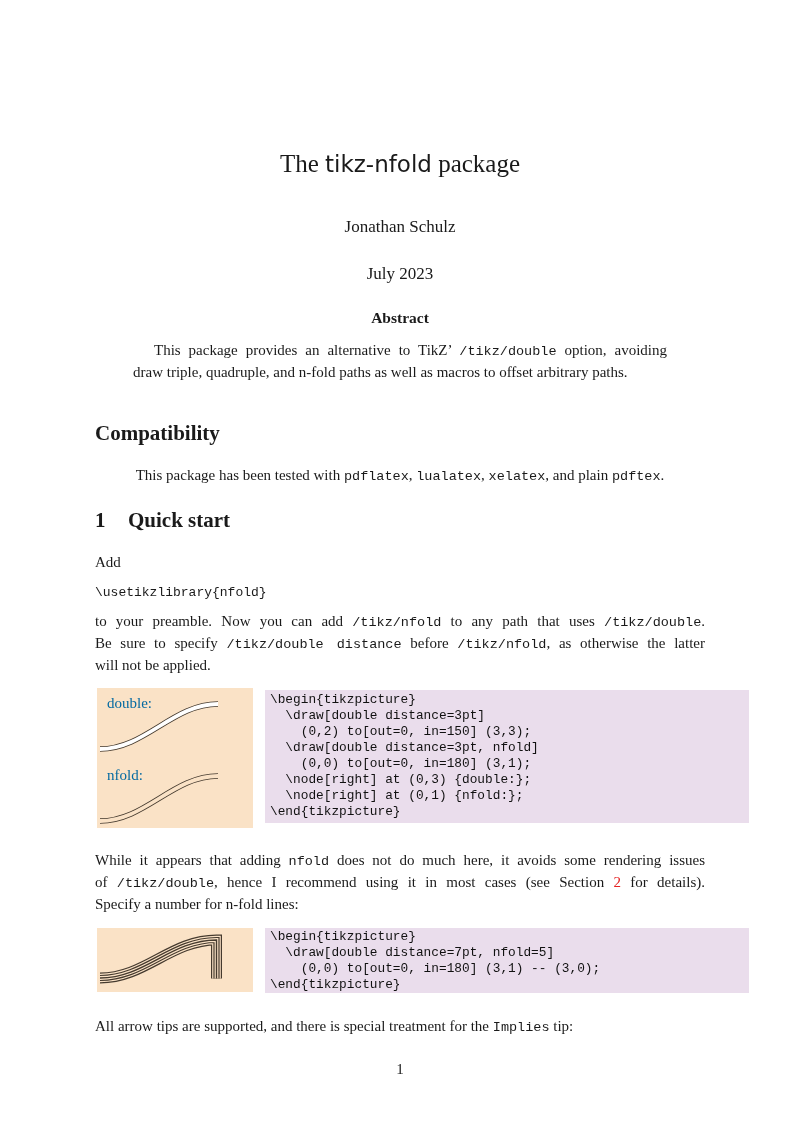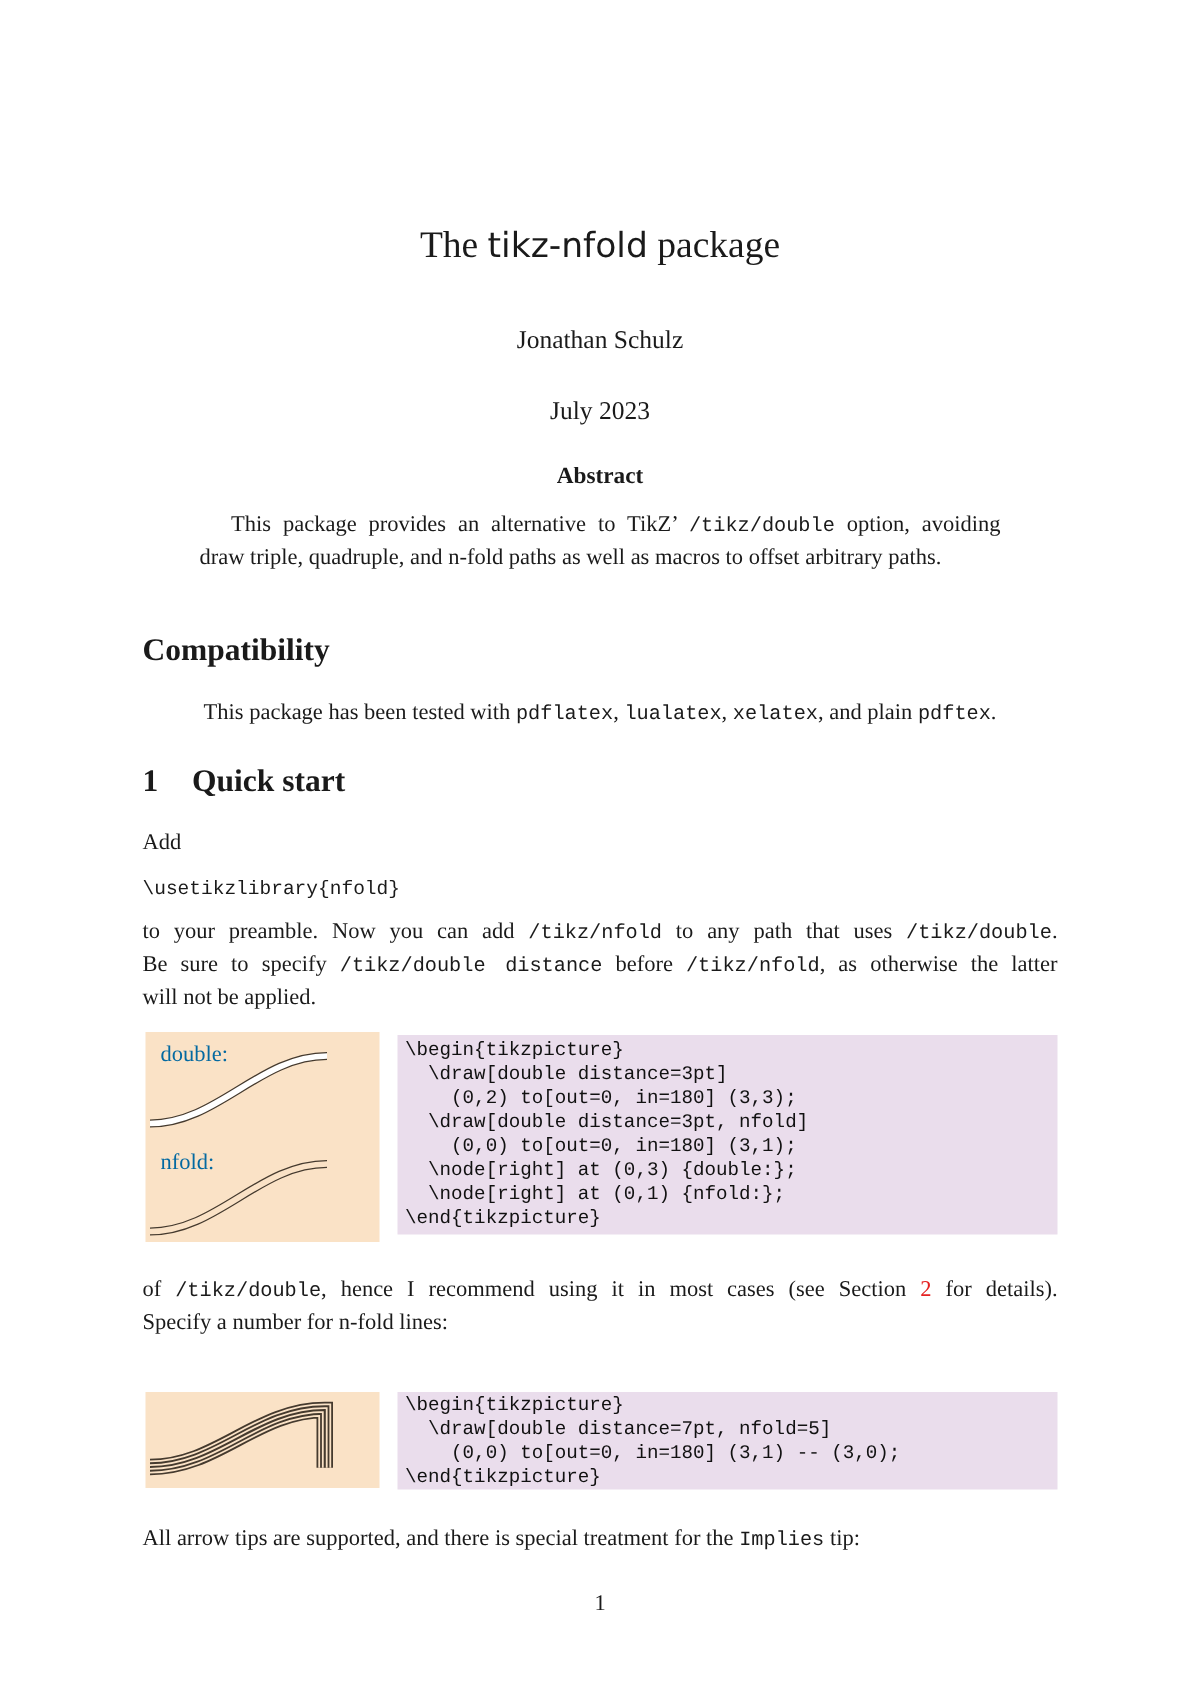--- a/index.html
+++ b/index.html
@@ -45,21 +45,21 @@
   .fig1 { top:688px; height:140px; }
   .fig2 { top:928px; height:64px; }
   .graphic-panel { position:absolute; left:0; top:0; width:156px; background:var(--graphic_bg); }
   .fig1 .graphic-panel { height:140px; }
   .fig2 .graphic-panel { height:64px; }
   .graphic-panel svg { position:absolute; left:0; top:0; }
   .glabel { position:absolute; left:10px; font-size:15px; color:#0369a1; }
   .glabel.l1 { top:7px; }
   .glabel.l2 { top:79px; }
 
-  .code-panel { position:absolute; left:168px; width:440px; background:var(--code_bg);
+  .code-panel { position:absolute; left:168px; width:484px; background:var(--code_bg);
                 font-size:12.8px; line-height:16px; color:#111; }
   .fig1 .code-panel { top:2px; height:131px; padding-top:2px; }
   .fig2 .code-panel { top:0; height:64px; padding-top:1px; }
   .codeline { white-space:pre; padding-left:5px; }
 
   .s-outer  { fill:none; stroke:var(--stroke); stroke-width:5.4; }
   .s-white  { fill:none; stroke:#ffffff; stroke-width:3.8; }
   .s-bg     { fill:none; stroke:var(--graphic_bg); stroke-width:3.8; }
   .n1 { fill:none; stroke:var(--stroke); stroke-width:11;  stroke-linejoin:miter; stroke-miterlimit:10; }
   .n2 { fill:none; stroke:var(--graphic_bg); stroke-width:8.6; stroke-linejoin:miter; stroke-miterlimit:10; }
@@ -108,30 +108,31 @@
         <path class="s-white" d="M3,61 C48,61 76,16 121,16"></path>
         <path class="s-outer" d="M3,133 C48,133 76,88 121,88"></path>
         <path class="s-bg" d="M3,133 C48,133 76,88 121,88"></path>
       </svg>
       <div class="glabel l1">double:</div>
       <div class="glabel l2">nfold:</div>
     </div>
     <div class="code-panel">
         <div class="codeline">\begin{tikzpicture}</div>
         <div class="codeline">  \draw[double distance=3pt]</div>
-        <div class="codeline">    (0,2) to[out=0, in=180] (3,3);</div>
+        <div class="codeline">    (0,2) to[out=0, in=150] (3,3);</div>
         <div class="codeline">  \draw[double distance=3pt, nfold]</div>
         <div class="codeline">    (0,0) to[out=0, in=180] (3,1);</div>
         <div class="codeline">  \node[right] at (0,3) {double:};</div>
         <div class="codeline">  \node[right] at (0,1) {nfold:};</div>
         <div class="codeline">\end{tikzpicture}</div>
       </div>
   </div>
 
   <div class="abs para p2">
+    <div class="line fill"><span>While it appears that adding </span><span class="mono">nfold</span><span> does not do much here, it avoids some rendering issues</span></div>
     <div class="line fill"><span>of </span><span class="mono">/tikz/double</span><span>, hence I recommend using it in most cases (see Section </span><span class="rlink">2</span><span> for details).</span></div>
     <div class="line"><span>Specify a number for n-fold lines:</span></div>
   </div>
 
   <div class="abs figure fig2">
     <div class="graphic-panel">
       <svg width="156" height="64" viewBox="0 0 156 64">
         <path class="n1" d="M3,50 C48,50 74,12 119.5,12 L119.5,50.5"></path>
         <path class="n2" d="M3,50 C48,50 74,12 119.5,12 L119.5,50.5"></path>
         <path class="n3" d="M3,50 C48,50 74,12 119.5,12 L119.5,50.5"></path>

